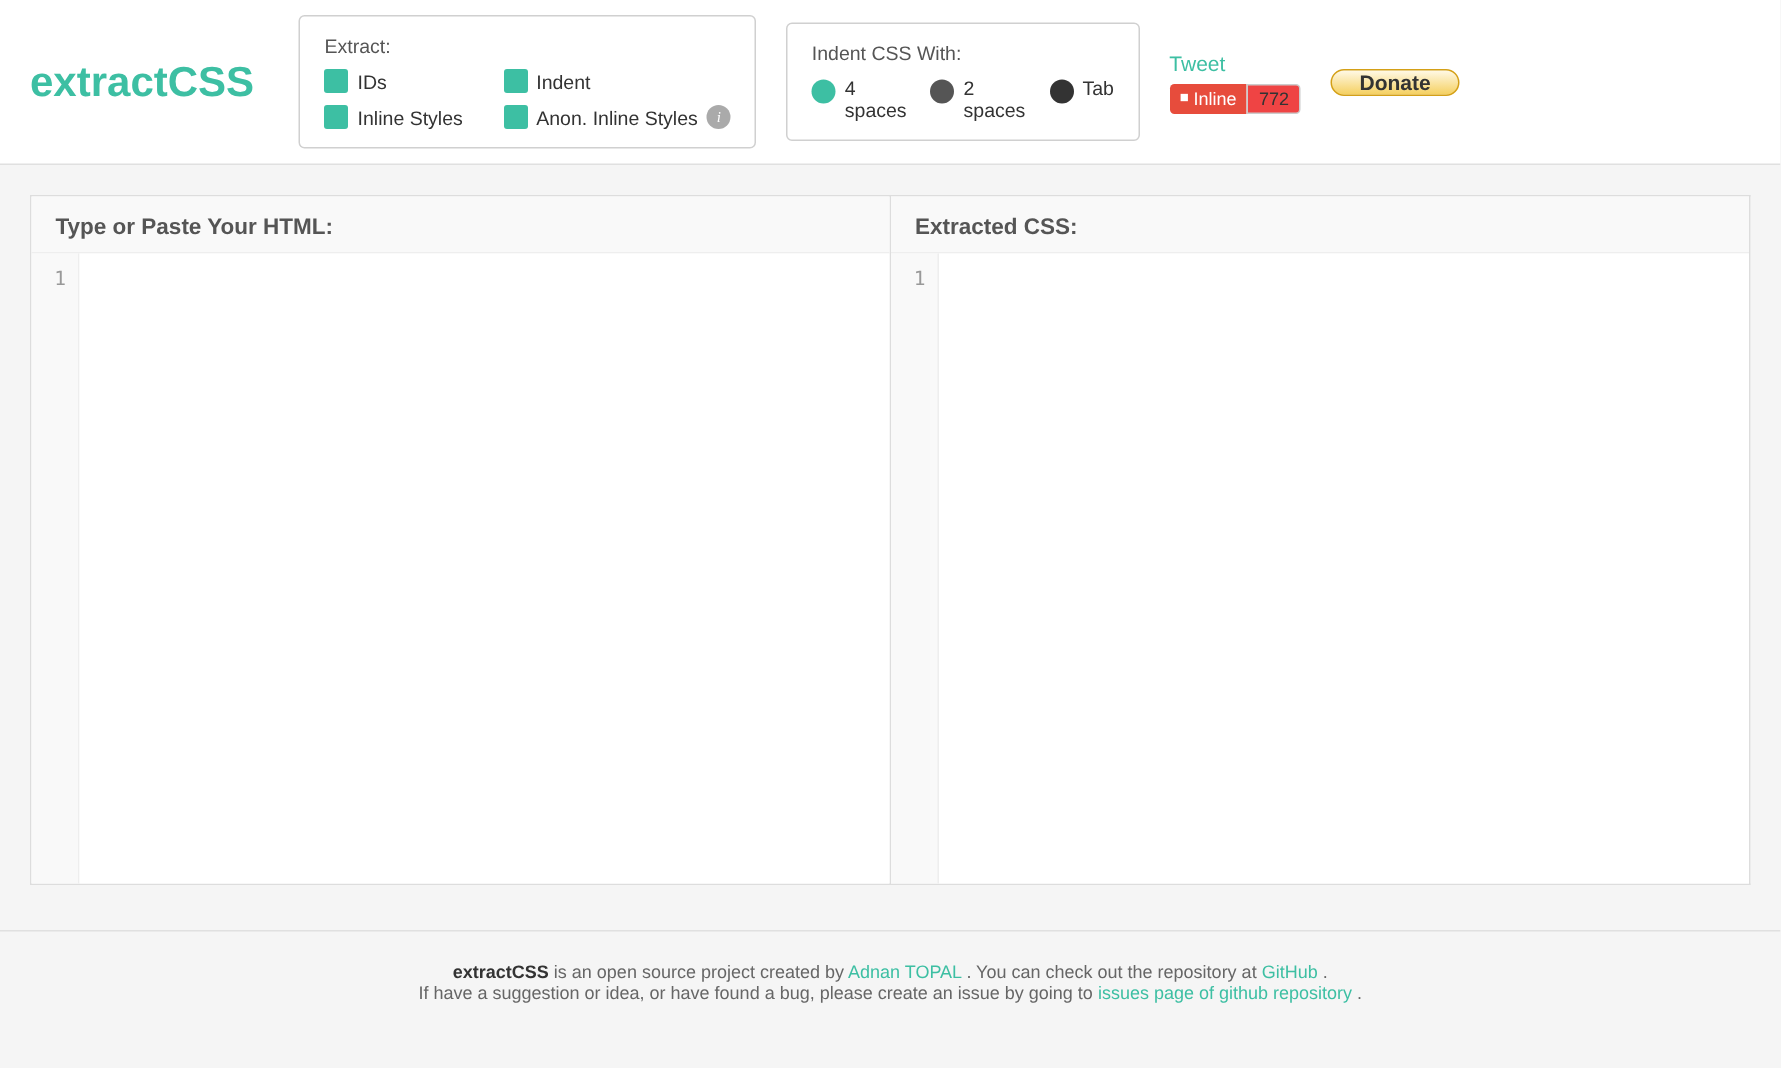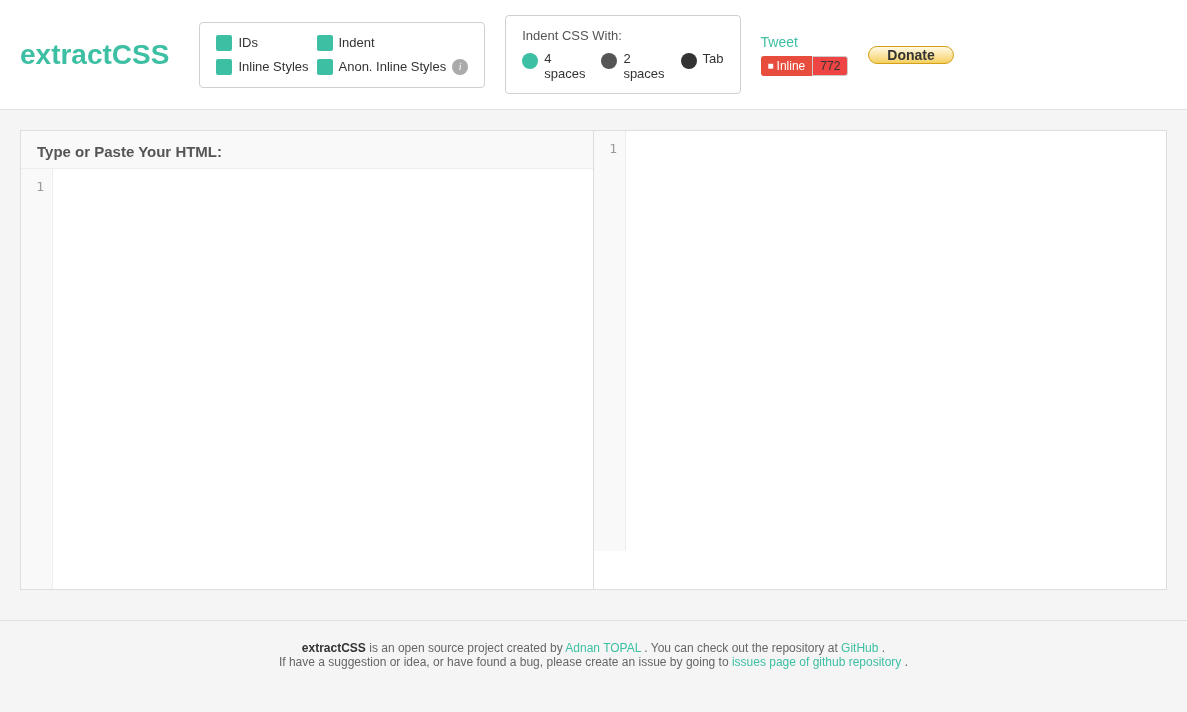--- a/index.html
+++ b/index.html
@@ -32,21 +32,21 @@
       padding: 12px 16px;
       background: #fff;
     }
     .extract-box .box-label {
       font-size: 13px;
       color: #555;
       margin-bottom: 8px;
     }
     .checkbox-row {
       display: flex;
-      gap: 8px;
+      gap: 27px;
     }
     .checkbox-col {
       display: flex;
       flex-direction: column;
       gap: 8px;
     }
     .checkbox-item {
       display: flex;
       align-items: center;
       gap: 6px;
@@ -253,20 +253,21 @@
     #footer a { color: #3dbfa3; text-decoration: none; margin-top: 28px; }
     #footer strong { color: #333; }
   </style>
 </head>
 <body>
 
 <div id="header">
   <a href="#" id="logo">extractCSS</a>
 
   <div class="extract-box">
+    <div class="box-label">Extract:</div>
     <div class="checkbox-row">
       <div class="checkbox-col">
         <label class="checkbox-item">
           <span class="custom-checkbox"></span>
           <span>IDs</span>
         </label>
         <label class="checkbox-item">
           <span class="custom-checkbox"></span>
           <span>Inline Styles</span>
         </label>
@@ -329,20 +330,21 @@
 
     <div class="editor-panel">
       <div class="editor-label">Type or Paste Your HTML:</div>
       <div class="editor-area">
         <div class="line-numbers">1</div>
         <textarea class="editor-textarea" placeholder="" style=""></textarea>
       </div>
     </div>
 
     <div class="editor-panel">
+      <div class="editor-label">Extracted CSS:</div>
       <div class="editor-area">
         <div class="line-numbers">1</div>
         <textarea class="editor-textarea" placeholder="" readonly="" style=""></textarea>
       </div>
     </div>
 
   </div>
 </div>
 
 <div id="footer">

